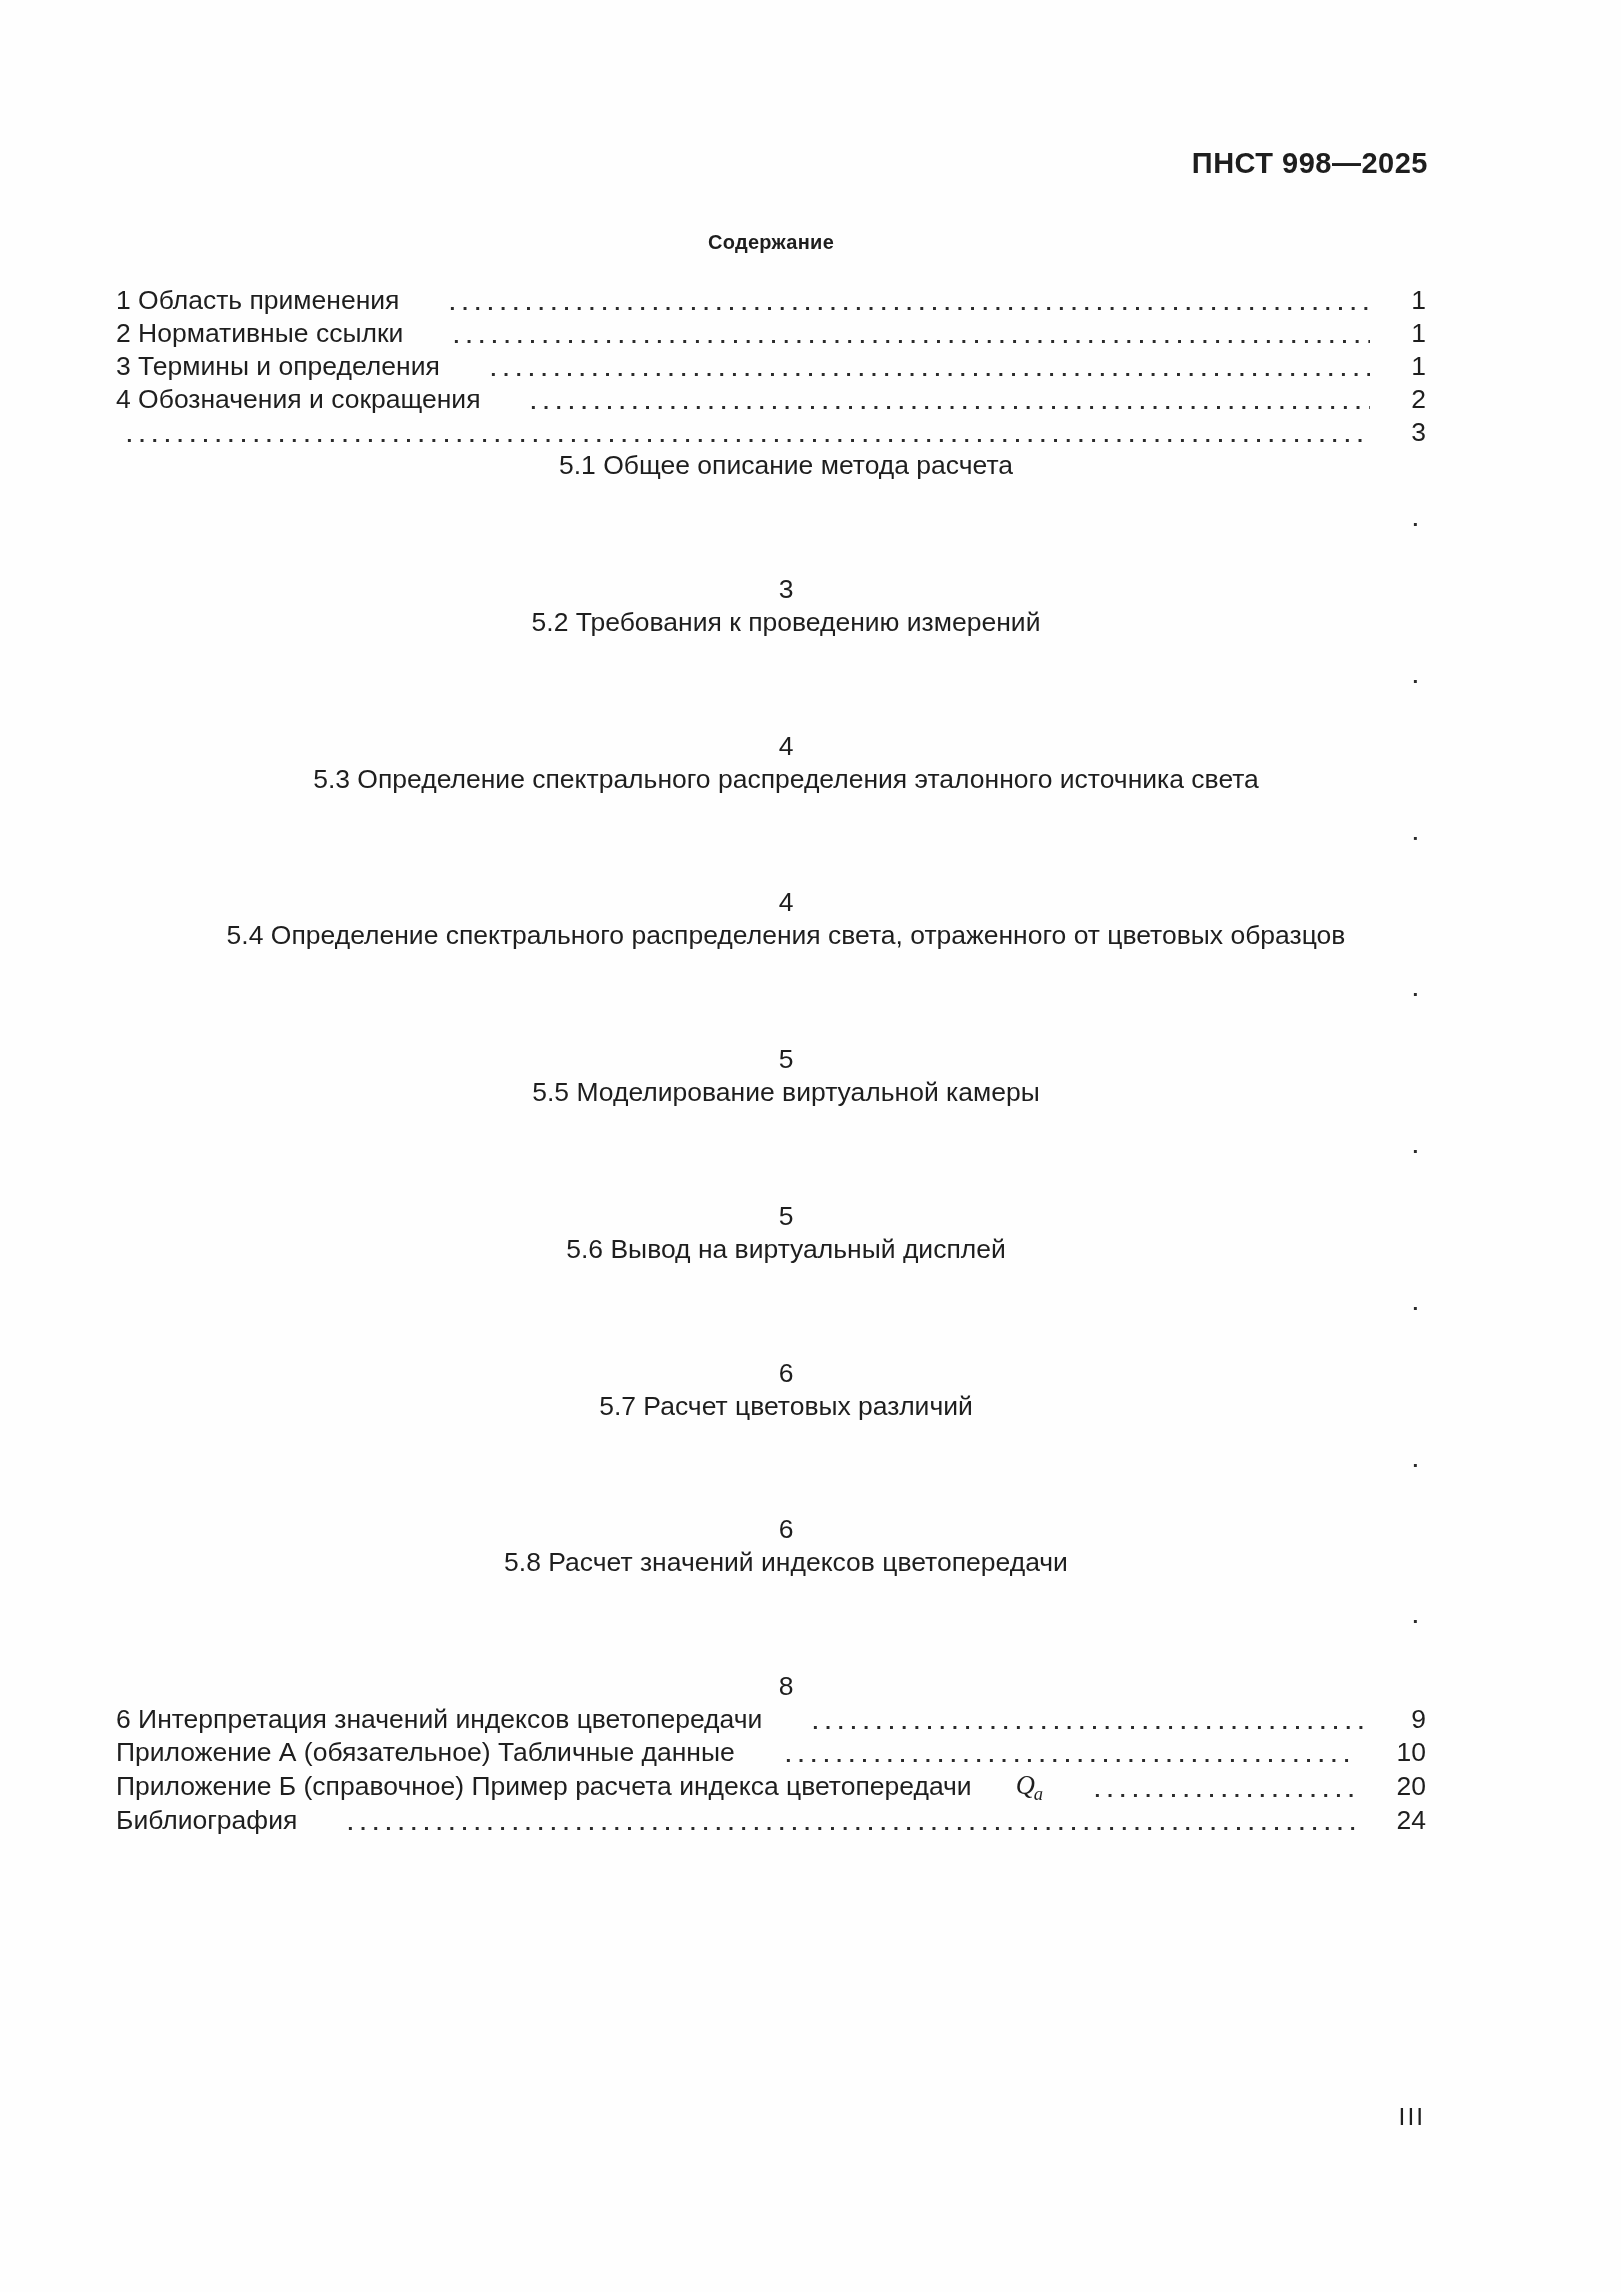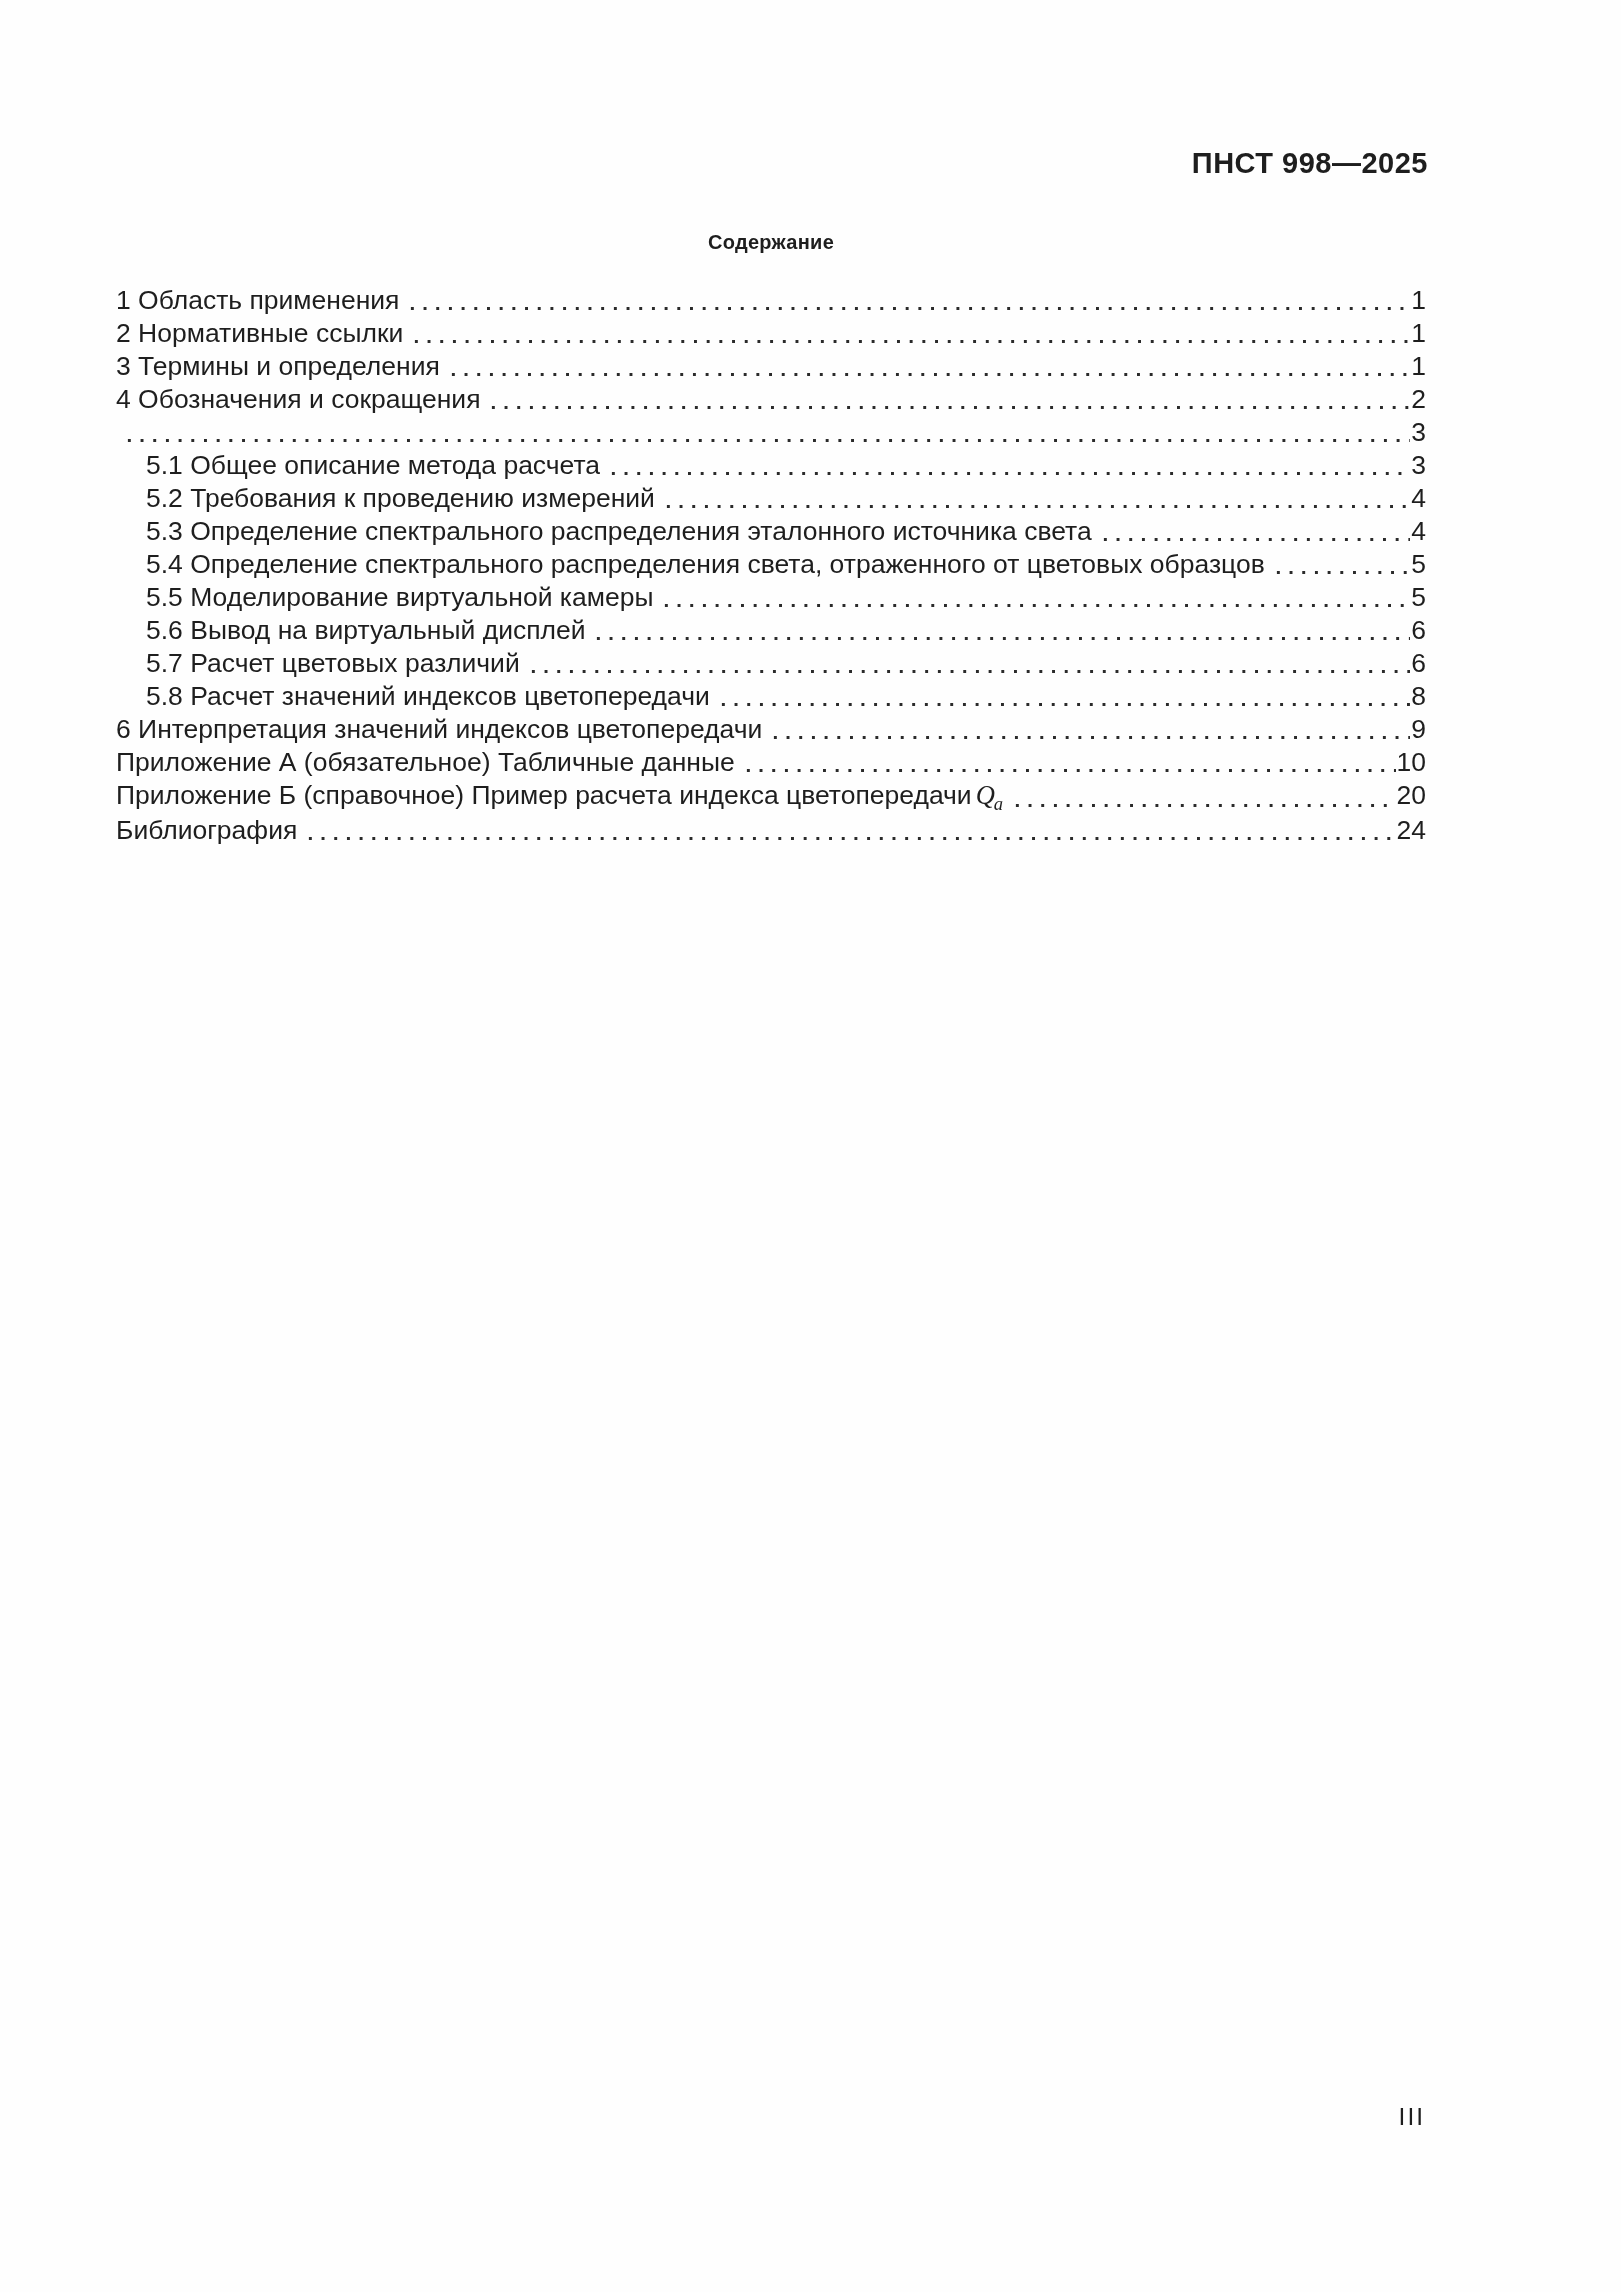--- a/index.html
+++ b/index.html
@@ -38,25 +38,27 @@
     font-weight: 700;
     margin: 0 0 30px 0;
     letter-spacing: 0.3px;
   }
   .toc {
     font-size: 26.5px;
     line-height: 33px;
   }
   .toc-row {
     display: flex;
-    align-items: flex-start;
+    align-items: center;
     white-space: nowrap;
+    gap: 40px;
   }
   .toc-row.indent {
     padding-left: 30px;
+    flex-direction: column;
   }
   .toc-label {
     flex: 0 0 auto;
   }
   .toc-symbol {
     flex: 0 0 auto;
     margin-left: 4px;
   }
   .toc-symbol i {
     font-style: italic;

